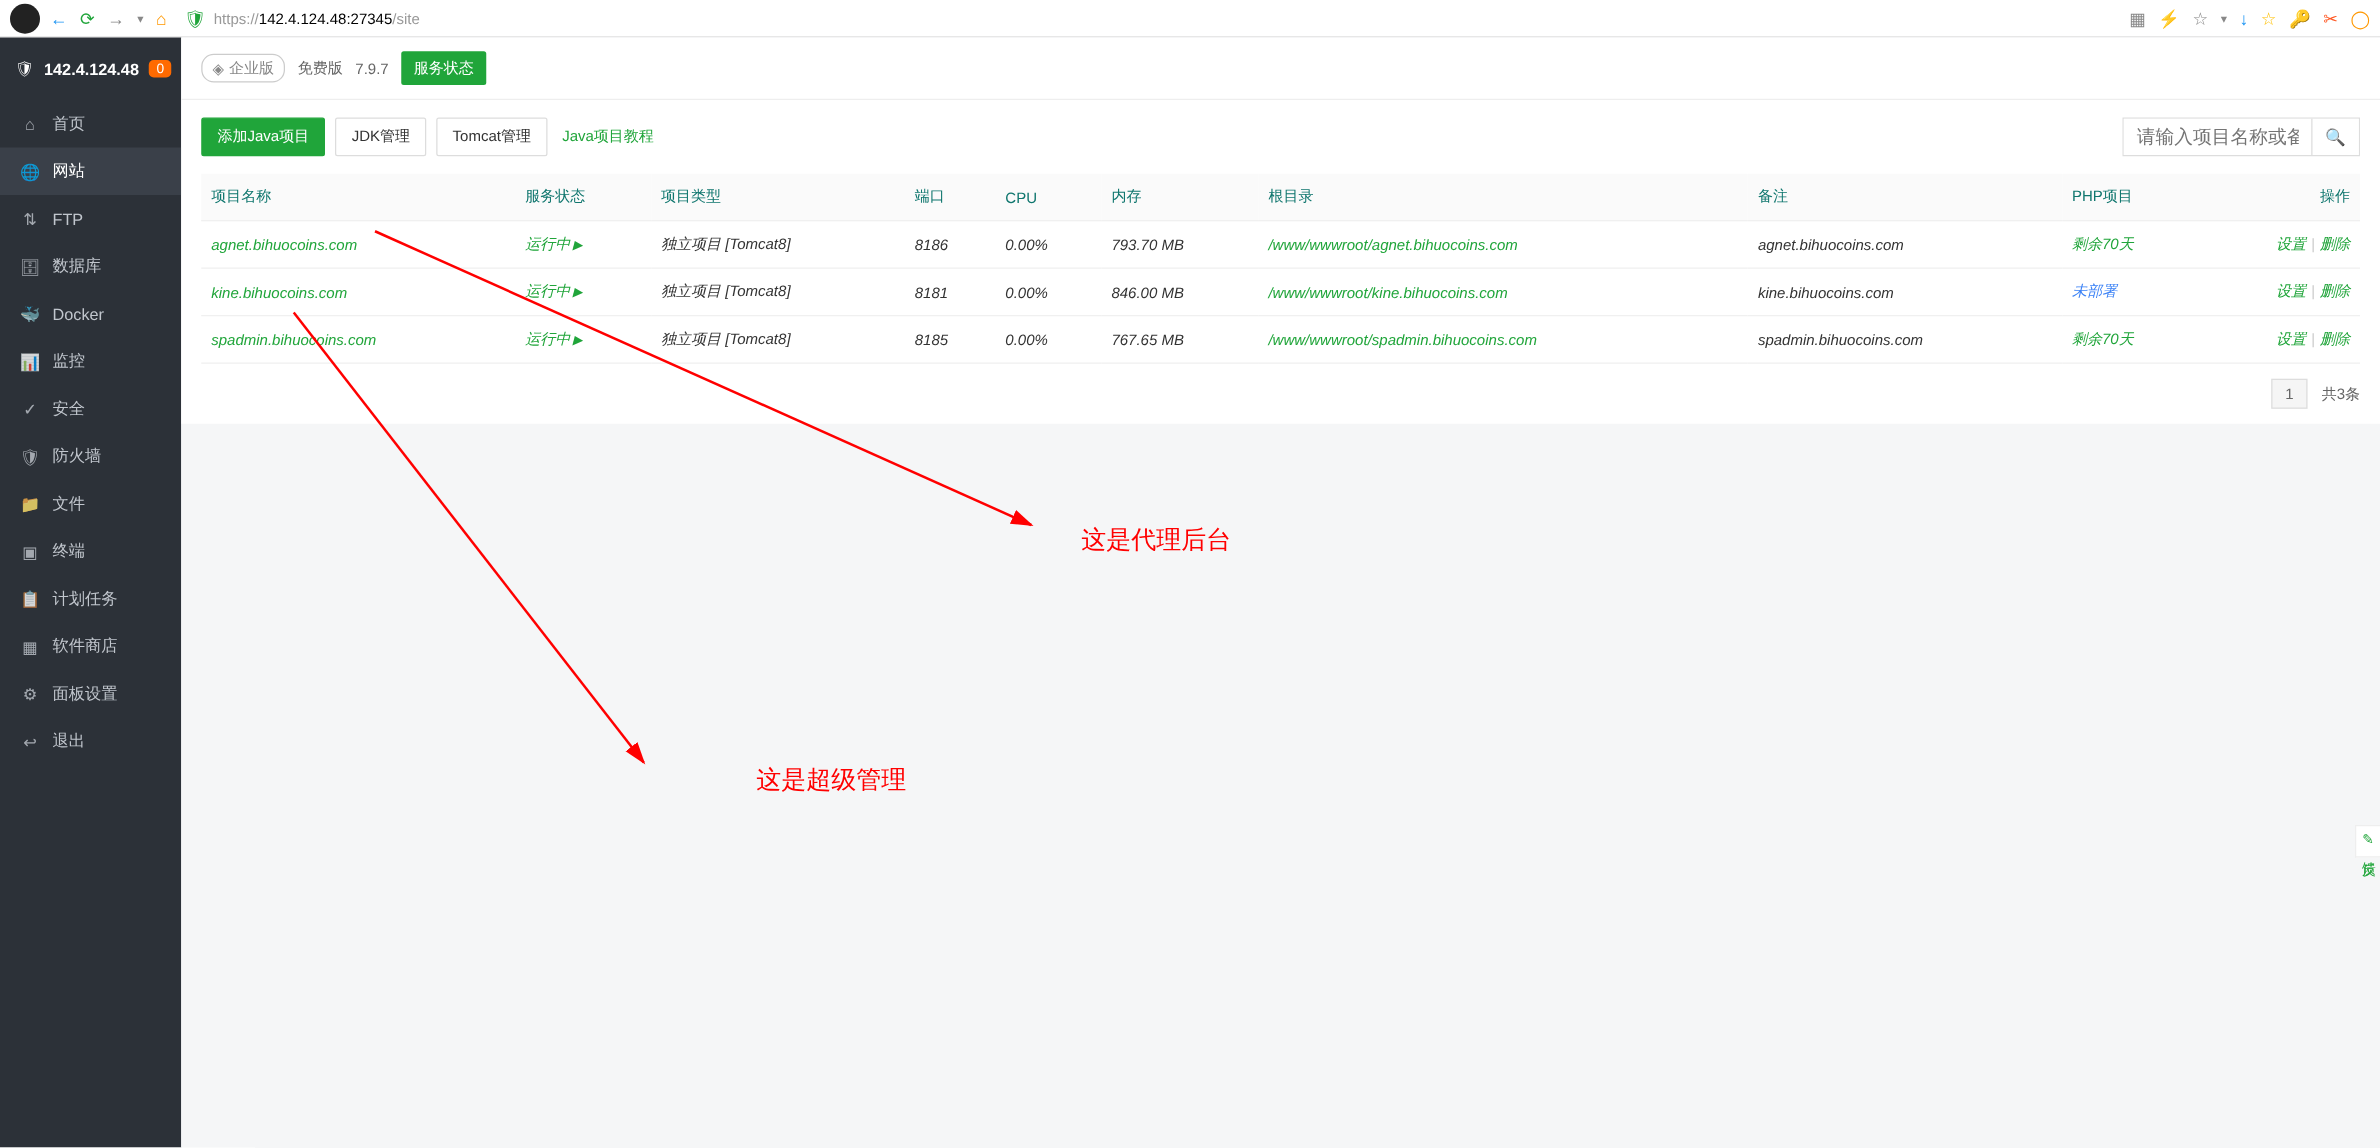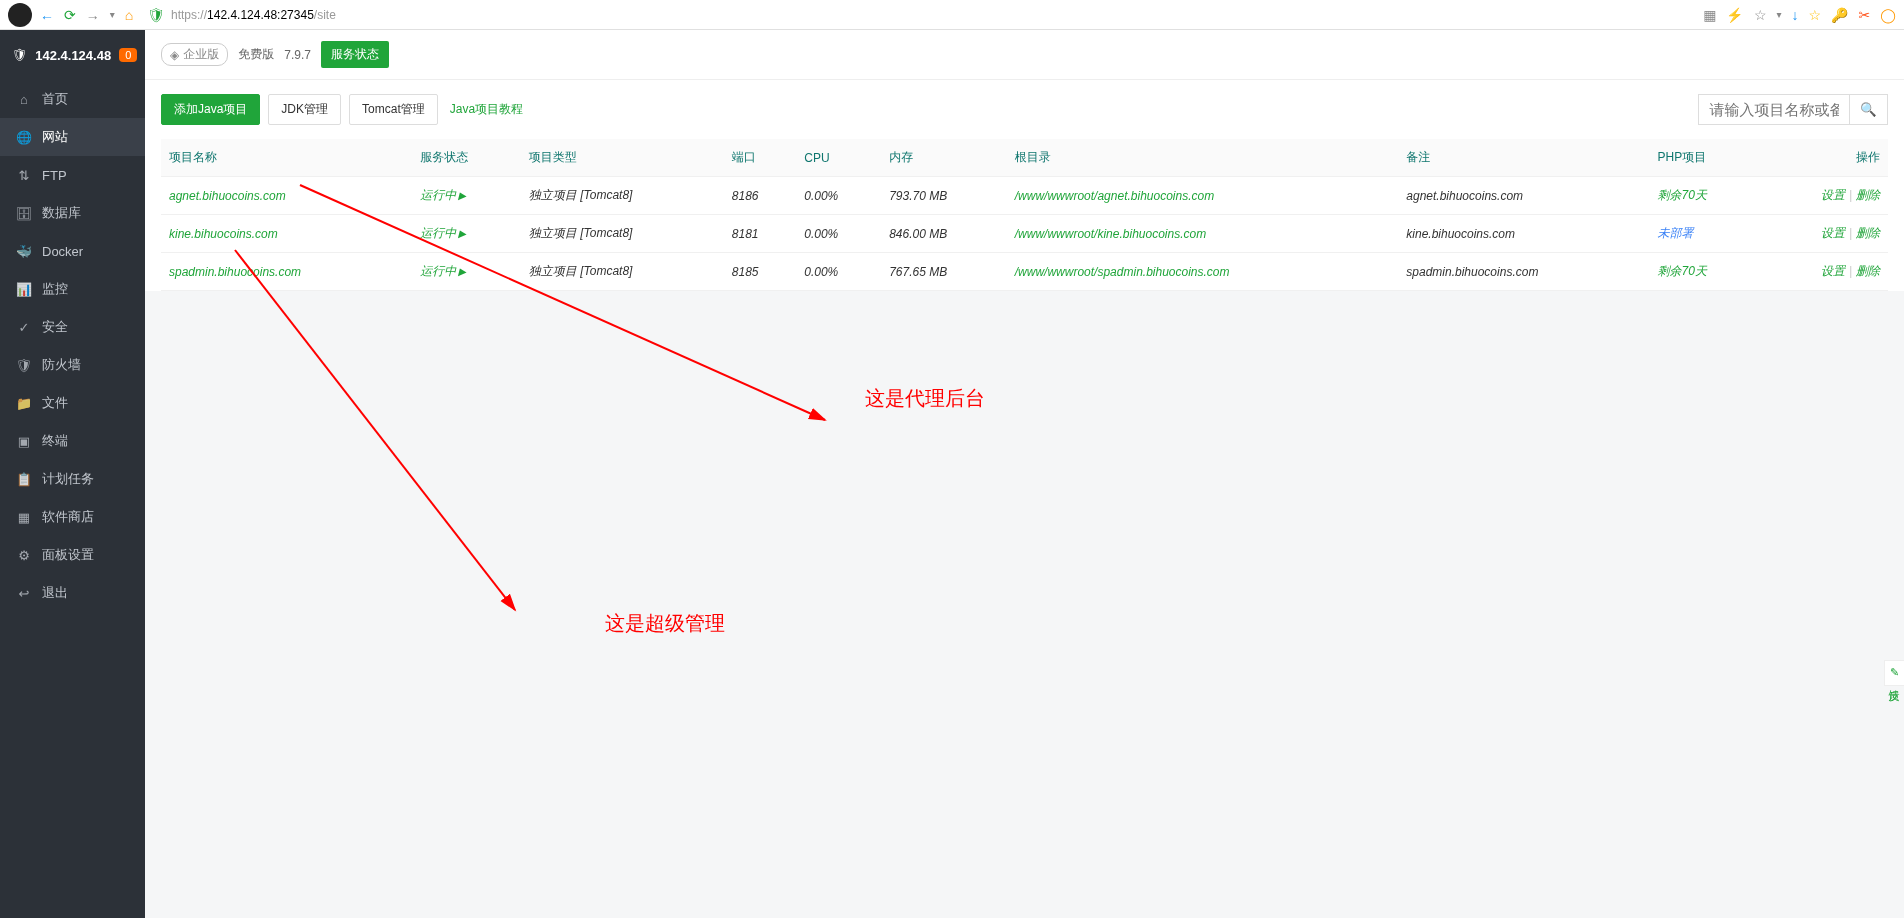--- a/index.html
+++ b/index.html
@@ -249,32 +249,36 @@
               <td>0.00%</td>
               <td>767.65 MB</td>
               <td><span class="cell-green">/www/wwwroot/spadmin.bihuocoins.com</span></td>
               <td>spadmin.bihuocoins.com</td>
               <td><span class="cell-green">剩余70天</span></td>
               <td class="ops"><a>设置</a><span class="sep">|</span><a>删除</a></td>
             </tr>
           </tbody>
       </table>
 
+      <div class="pager">
+        <span class="page">1</span>
+        <span>共3条</span>
+      </div>
     </div>
 
     <svg class="annotations" width="100%" height="100%">
       <defs>
         <marker id="arrow" markerWidth="10" markerHeight="10" refX="8" refY="3" orient="auto">
           <path d="M0,0 L0,6 L9,3 z" fill="#ff0000"></path>
         </marker>
       </defs>
       <line x1="155" y1="155" x2="680" y2="390" stroke="#ff0000" stroke-width="2" marker-end="url(#arrow)"></line>
       <line x1="90" y1="220" x2="370" y2="580" stroke="#ff0000" stroke-width="2" marker-end="url(#arrow)"></line>
     </svg>
-    <div class="anno-text" style="left:720px; top:355px;">这是代理后台</div>
+    <div class="anno-text" style="left:720px; top:388px;">这是代理后台</div>
     <div class="anno-text" style="left:460px; top:580px;">这是超级管理</div>
   </div>
 </div>
 
 <div class="float-feedback">
   <div>✎</div>
   <div style="writing-mode:vertical-rl;margin-top:2px">反馈</div>
 </div>
 
 </body></html>

